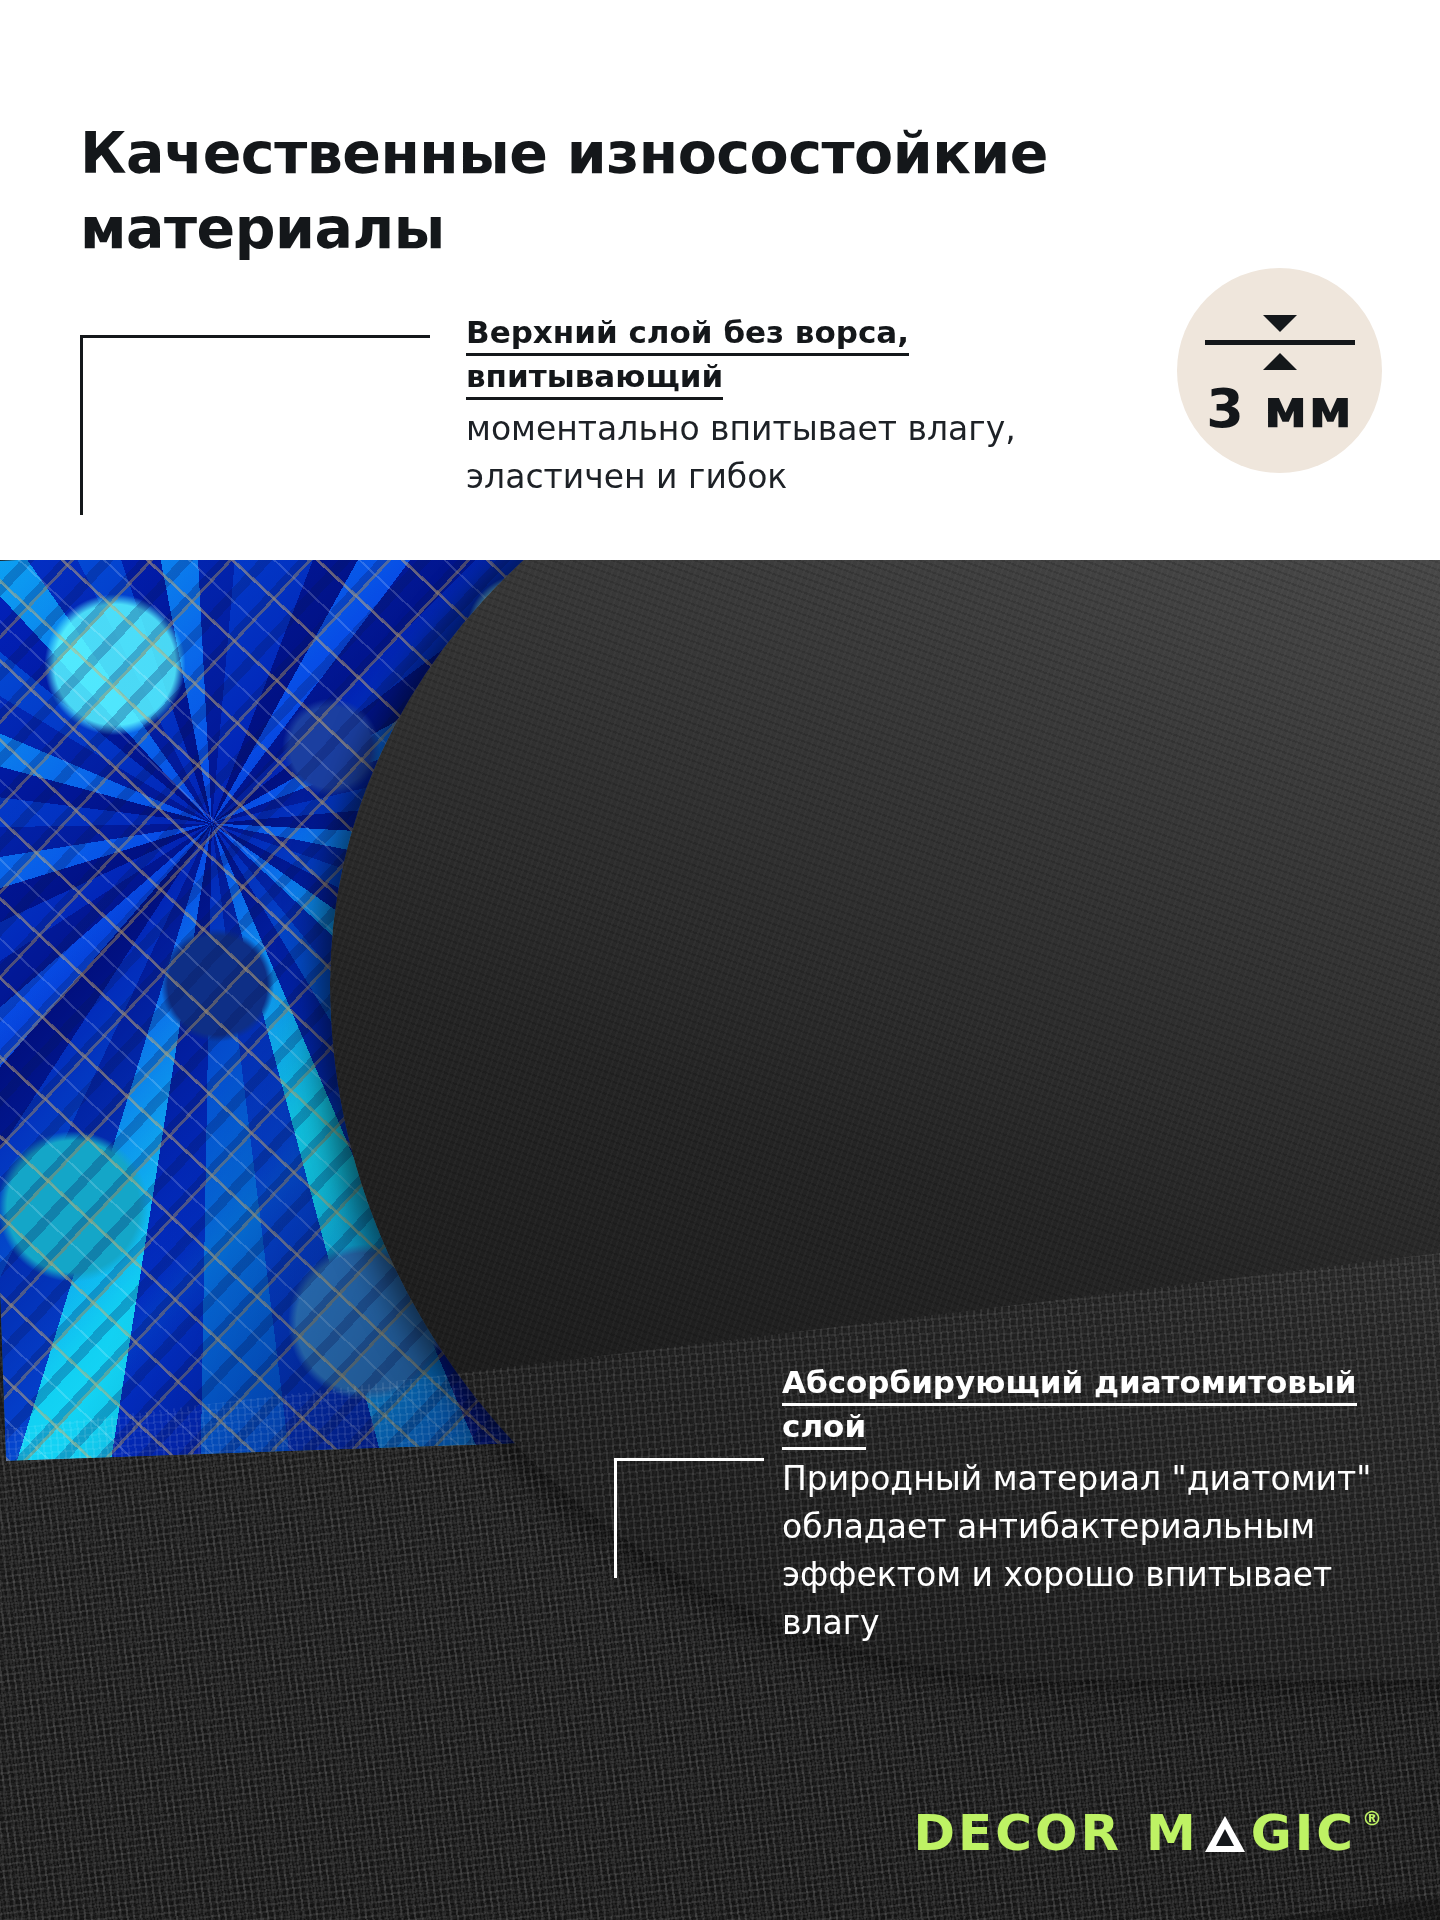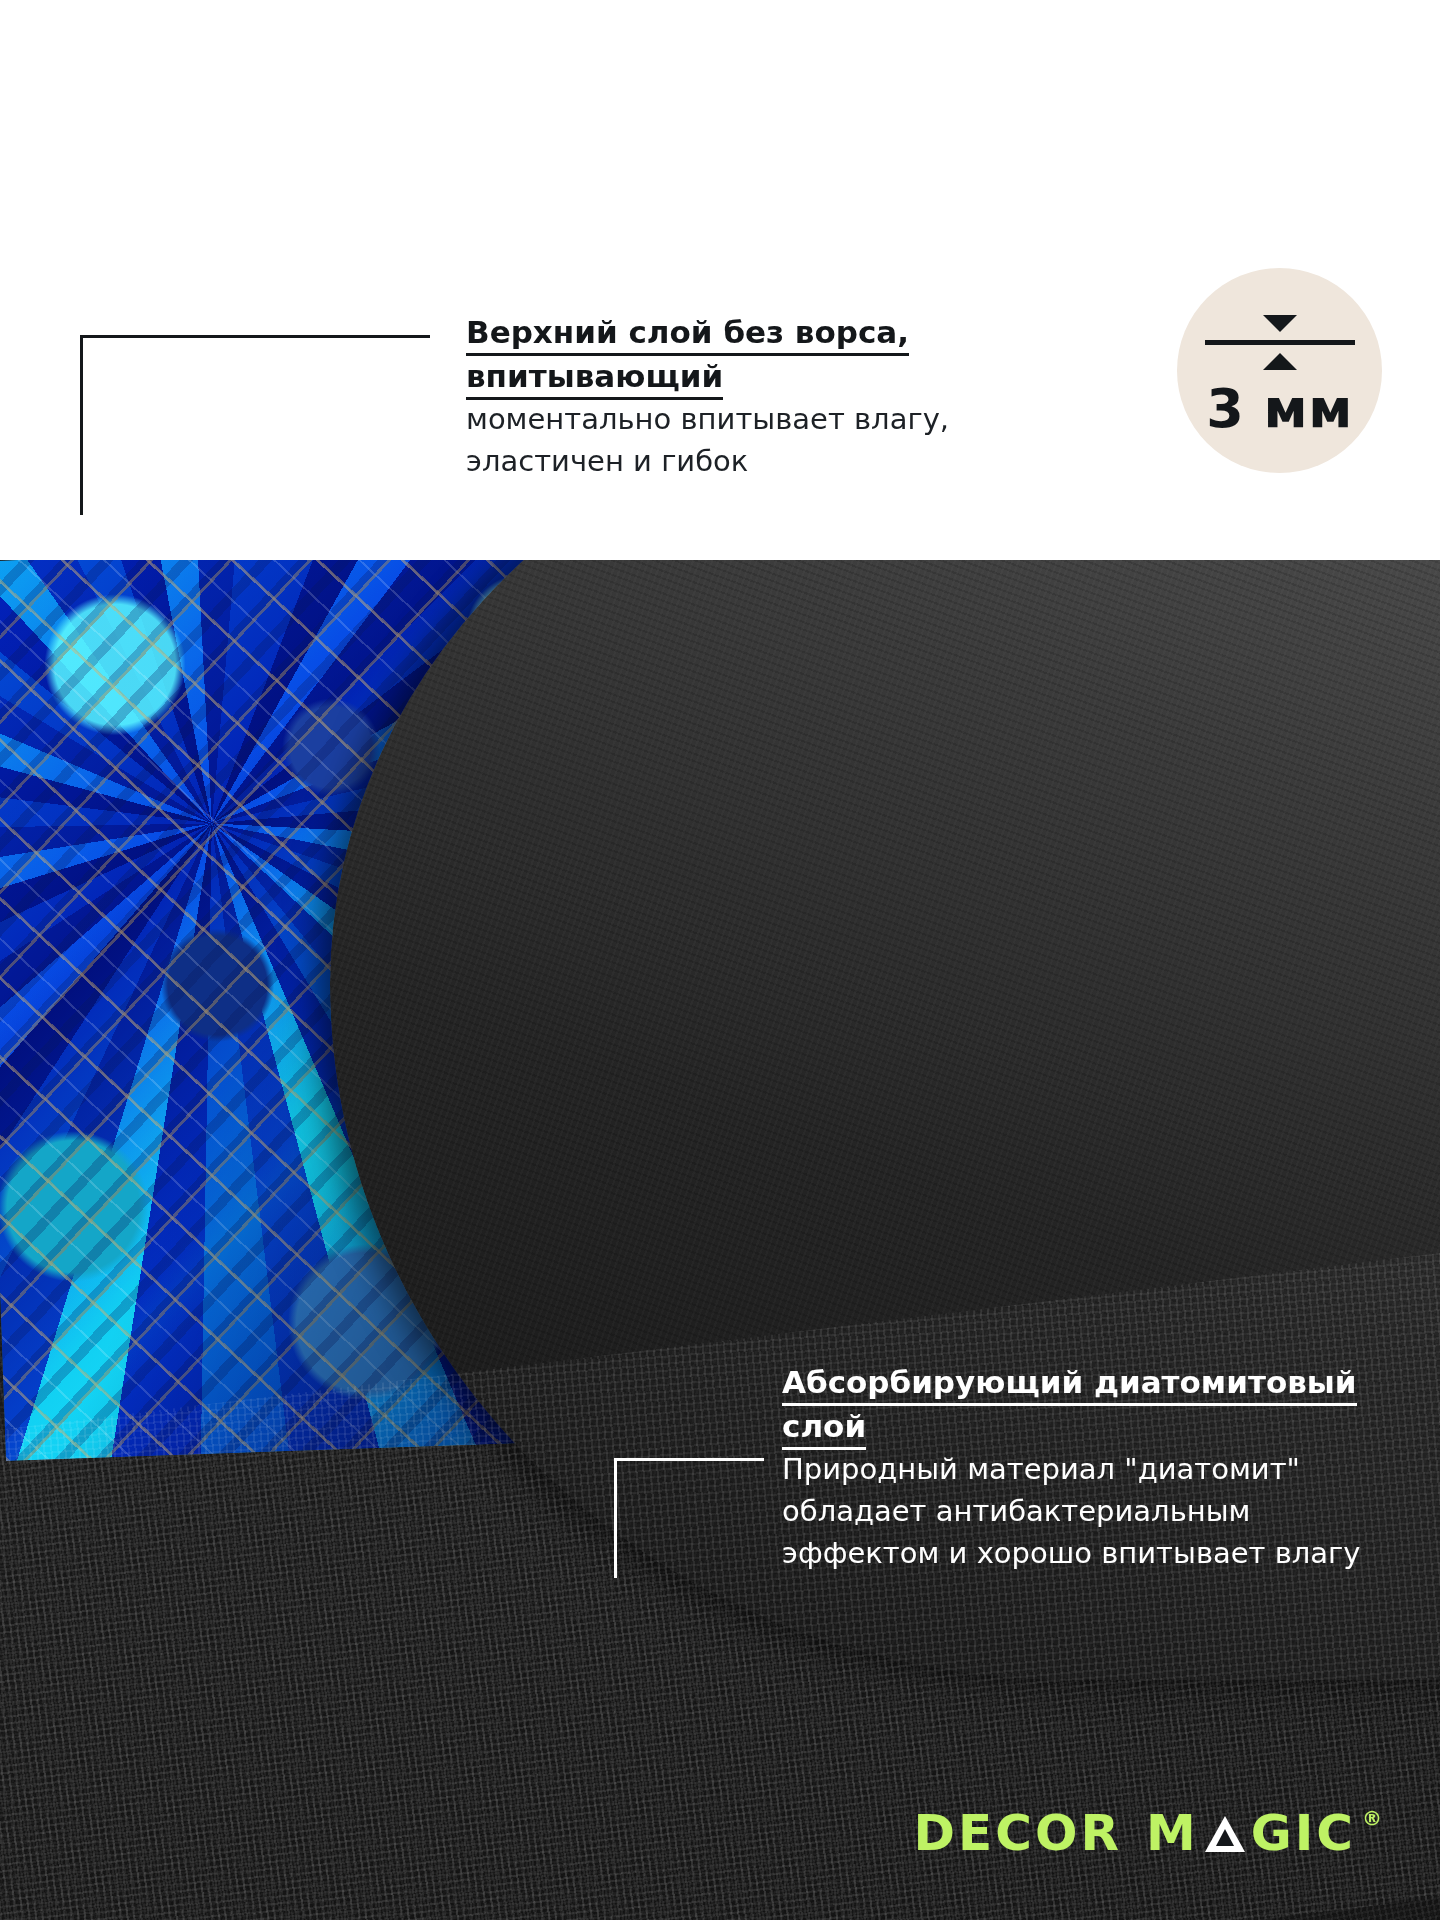--- a/index.html
+++ b/index.html
@@ -229,24 +229,24 @@
   
   .callout-title {
     font-weight: 700;
     color: #14171a;
     font-size: 31px;
     line-height: 1.42;
   }
   .callout-title.on-dark { color: #ffffff; }
   .callout-body {
     font-weight: 400;
-    font-size: 29px;
+    font-size: 33px;
     line-height: 1.45;
     color: #1d2126;
-    margin-top: 0;
+    margin-top: 7px;
   }
   .callout-body.on-dark { color: #ffffff; }
   .u { border-bottom: 3px solid #14171a; padding-bottom: 3px; }
   .u.on-dark { border-bottom-color: #ffffff; }
 
   
   #callout-1 {
     position: absolute;
     left: 466px;
     top: 310px;
@@ -327,20 +327,21 @@
     font-weight: 700;
     margin-left: 6px;
     line-height: 1;
   }
 </style>
 </head>
 <body>
 
 <div id="page">
 
+  <h1 id="headline">Качественные износостойкие материалы</h1>
 
   <div id="thickness-badge">
     <div class="arrows">
       <div class="chev chev-down"></div>
       <div class="bar"></div>
       <div class="chev chev-up"></div>
     </div>
     <div class="label">3 мм</div>
   </div>
 

